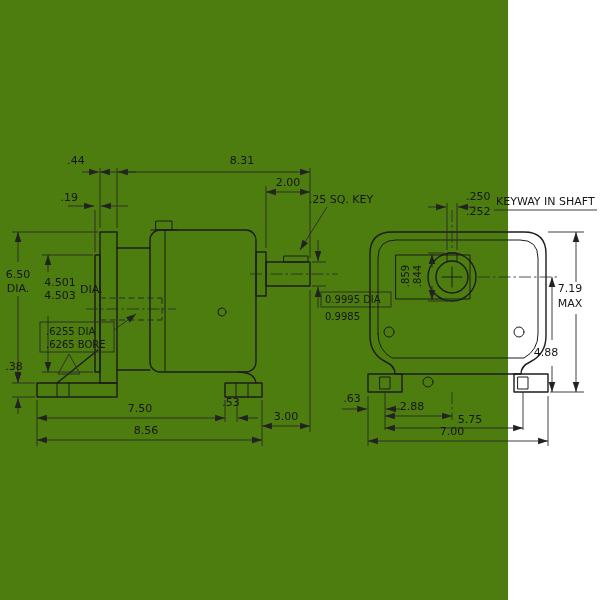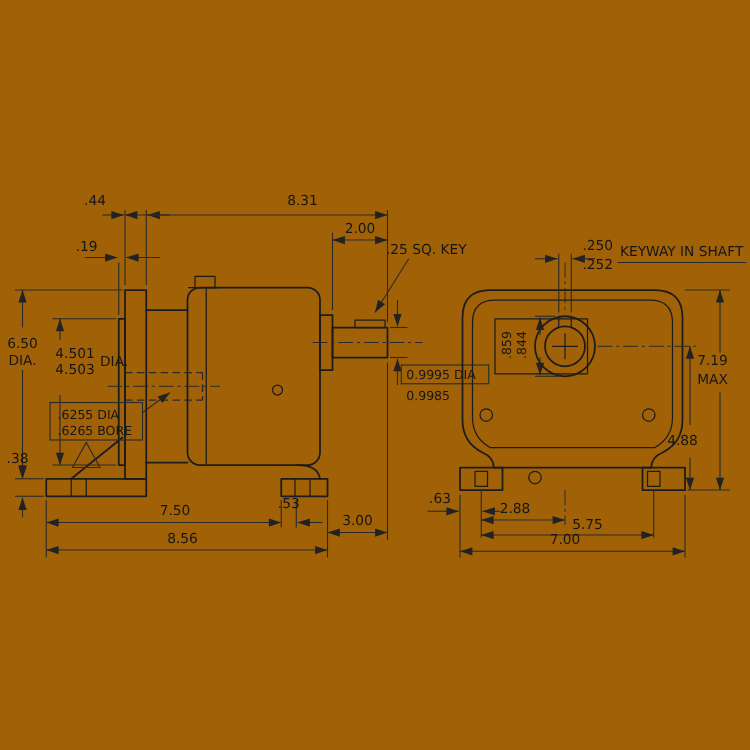--- a/index.html
+++ b/index.html
@@ -1,17 +1,17 @@
 <!DOCTYPE html>
 <html><head>
 <meta charset="utf-8">
 <style>
   html,body { margin:0; padding:0; background:#ffffff; }
   .canvas {
-    position:relative; width:600px; height:600px; background:#a16207;
+    position:relative; width:508px; height:600px; background:#4d7c0f;
     font-family:"DejaVu Sans", sans-serif;
   }
   svg { display:block; }
   text {
     font-family:"DejaVu Sans", sans-serif;
     font-size:11px; fill:#161616;
   }
   text.small { font-size:10px; }
   .obj  { fill:none; stroke:#1c1c1c; stroke-width:1.4; stroke-linejoin:round; stroke-linecap:round; }
   .obj-thin { stroke-width:1; }

